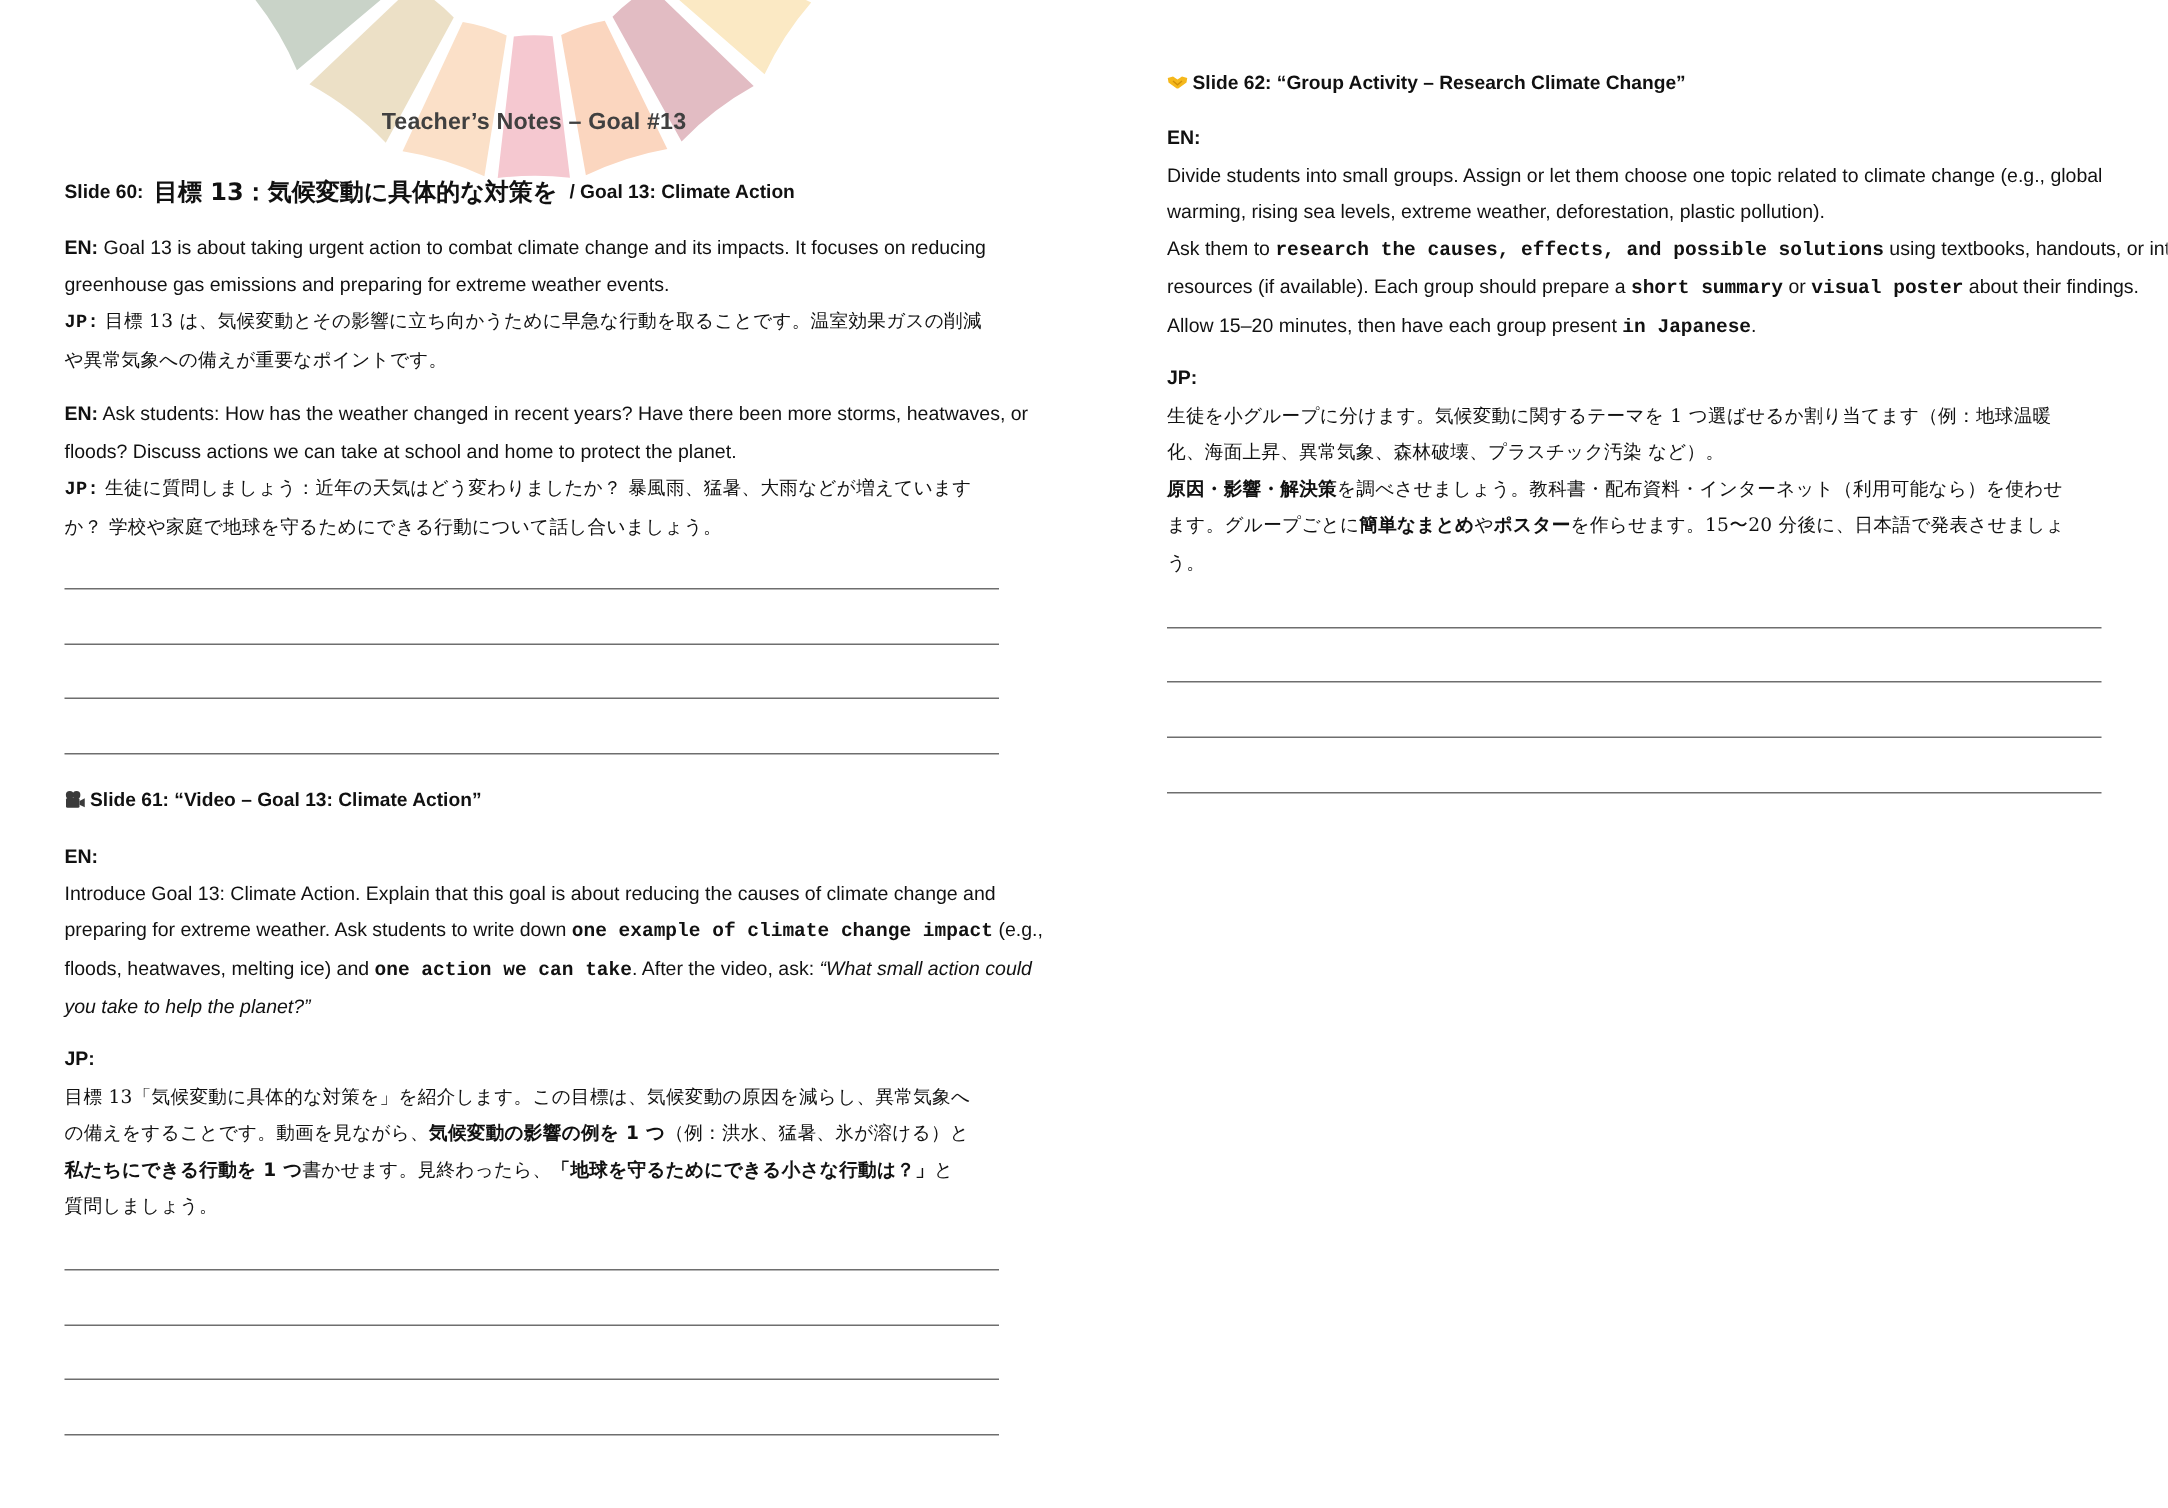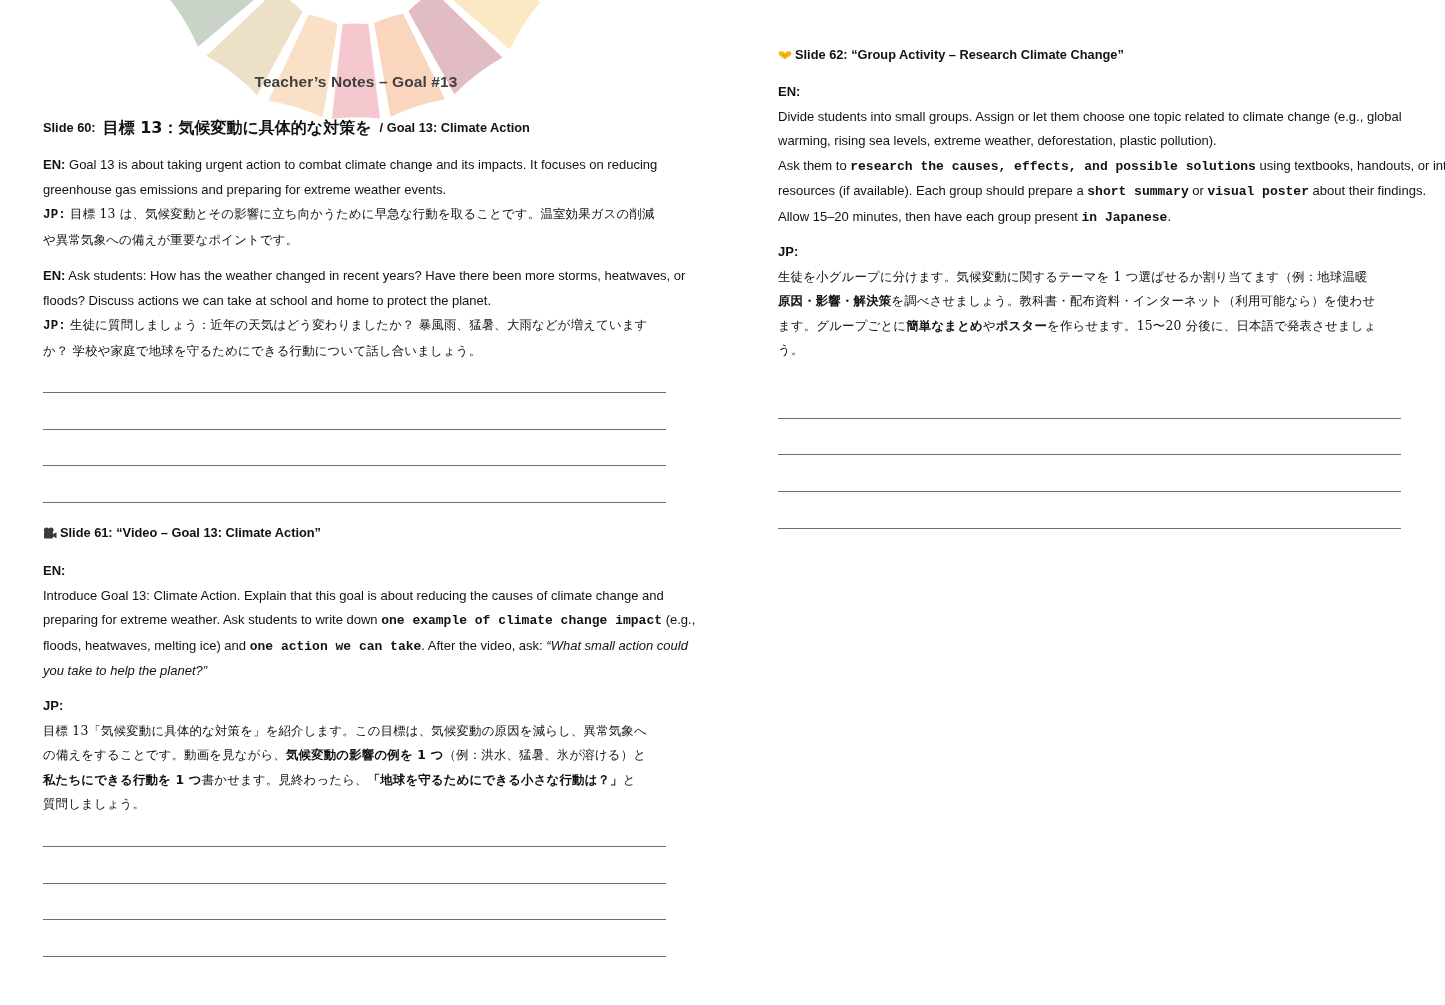--- a/index.html
+++ b/index.html
@@ -140,20 +140,21 @@
     <div class="line">Divide students into small groups. Assign or let them choose one topic related to climate change (e.g., global</div>
     <div class="line">warming, rising sea levels, extreme weather, deforestation, plastic pollution).</div>
     <div class="line"><span>Ask them to </span><span class="b">research the causes, effects, and possible solutions</span><span> using textbooks, handouts, or internet</span></div>
     <div class="line"><span>resources (if available). Each group should prepare a </span><span class="b">short summary</span><span> or </span><span class="b">visual poster</span><span> about their findings.</span></div>
     <div class="line"><span>Allow 15–20 minutes, then have each group present </span><span class="b">in Japanese</span><span>.</span></div>
   </div>
 
   <div class="block" style="top:240px;">
     <div class="line label">JP:</div>
     <div class="jp-line">生徒を小グループに分けます。気候変動に関するテーマを 1 つ選ばせるか割り当てます（例：地球温暖</div>
+    <div class="jp-line">化、海面上昇、異常気象、森林破壊、プラスチック汚染 など）。</div>
     <div class="jp-line"><span class="jb">原因・影響・解決策</span><span>を調べさせましょう。教科書・配布資料・インターネット（利用可能なら）を使わせ</span></div>
     <div class="jp-line"><span>ます。グループごとに</span><span class="jb">簡単なまとめ</span><span>や</span><span class="jb">ポスター</span><span>を作らせます。15〜20 分後に、日本語で発表させましょ</span></div>
     <div class="jp-line">う。</div>
   </div>
 
   <div class="rules-right">
     <div class="rule" style="top:418px;"></div>
     <div class="rule" style="top:454px;"></div>
     <div class="rule" style="top:491px;"></div>
     <div class="rule" style="top:528px;"></div>

